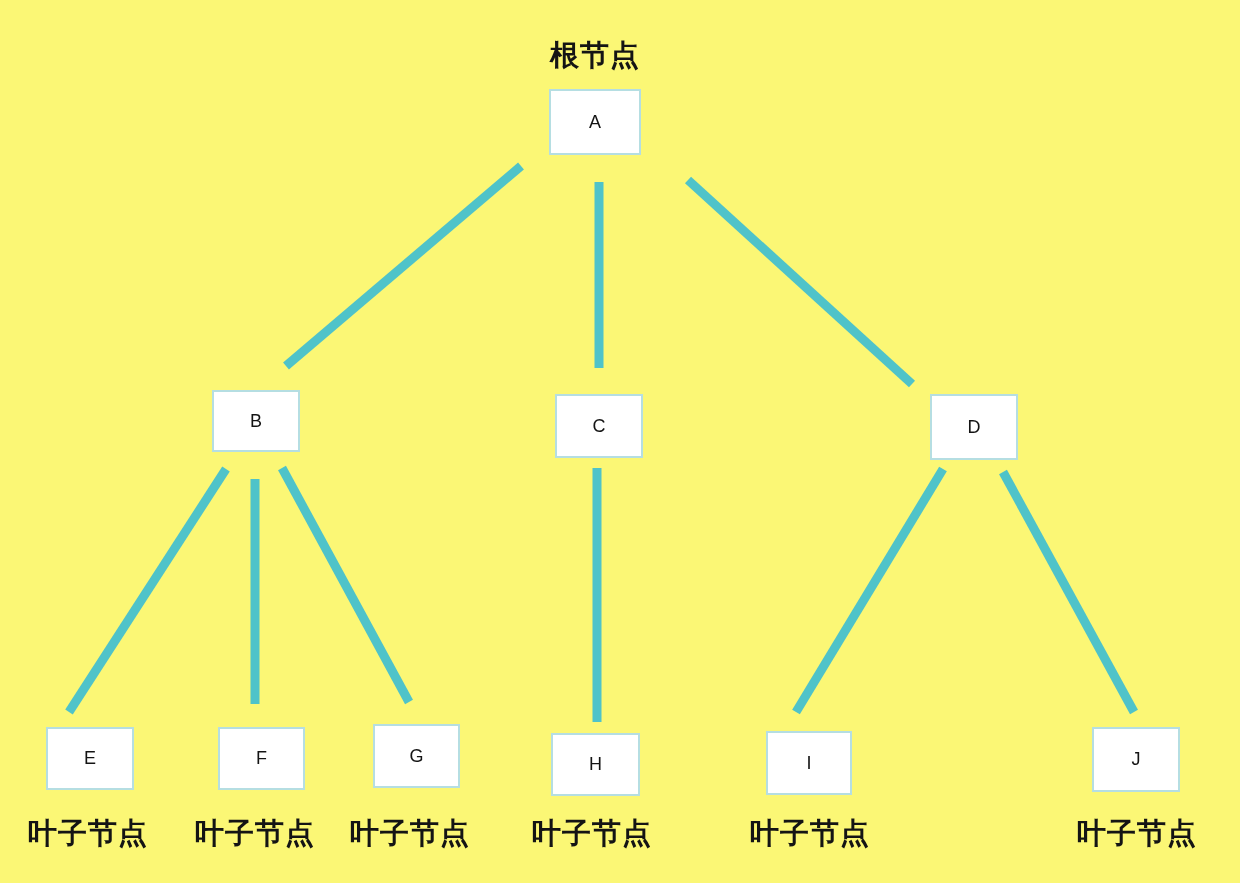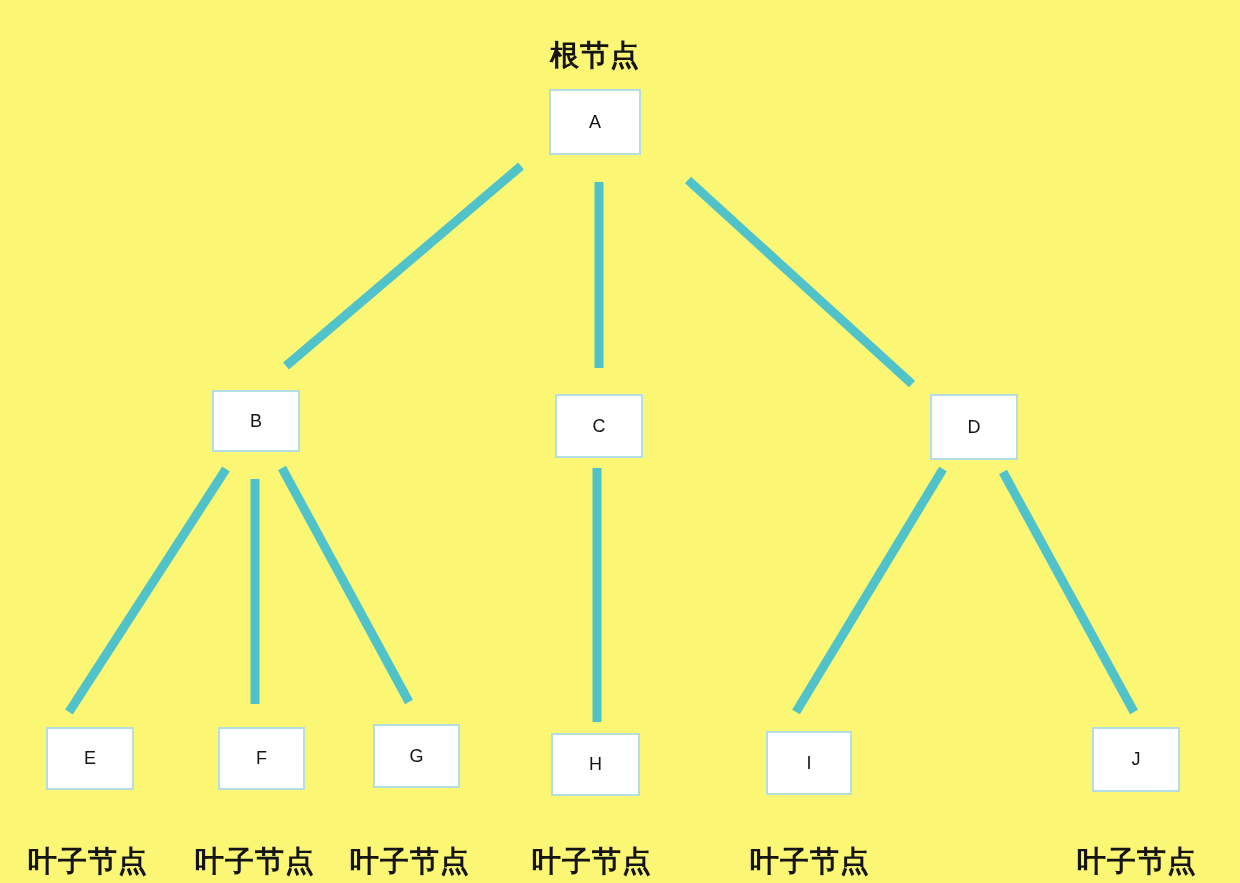--- a/index.html
+++ b/index.html
@@ -44,21 +44,21 @@
     position:absolute;
     width:176px;
     text-align:center;
     font-size:29px;
     font-weight:600;
     color:var(--ink);
     letter-spacing:1px;
     white-space:nowrap;
   }
   .root-label{left:507px;top:36px;}
-  .leaf-label{top:814px;margin-top:28px;}
+  .leaf-label{top:814px;}
   .leaf-e{left:0px;}
   .leaf-f{left:167px;}
   .leaf-g{left:322px;}
   .leaf-h{left:504px;}
   .leaf-i{left:722px;}
   .leaf-j{left:1049px;}
 
   .watermark{
     position:absolute;
     left:1050px;top:838px;

